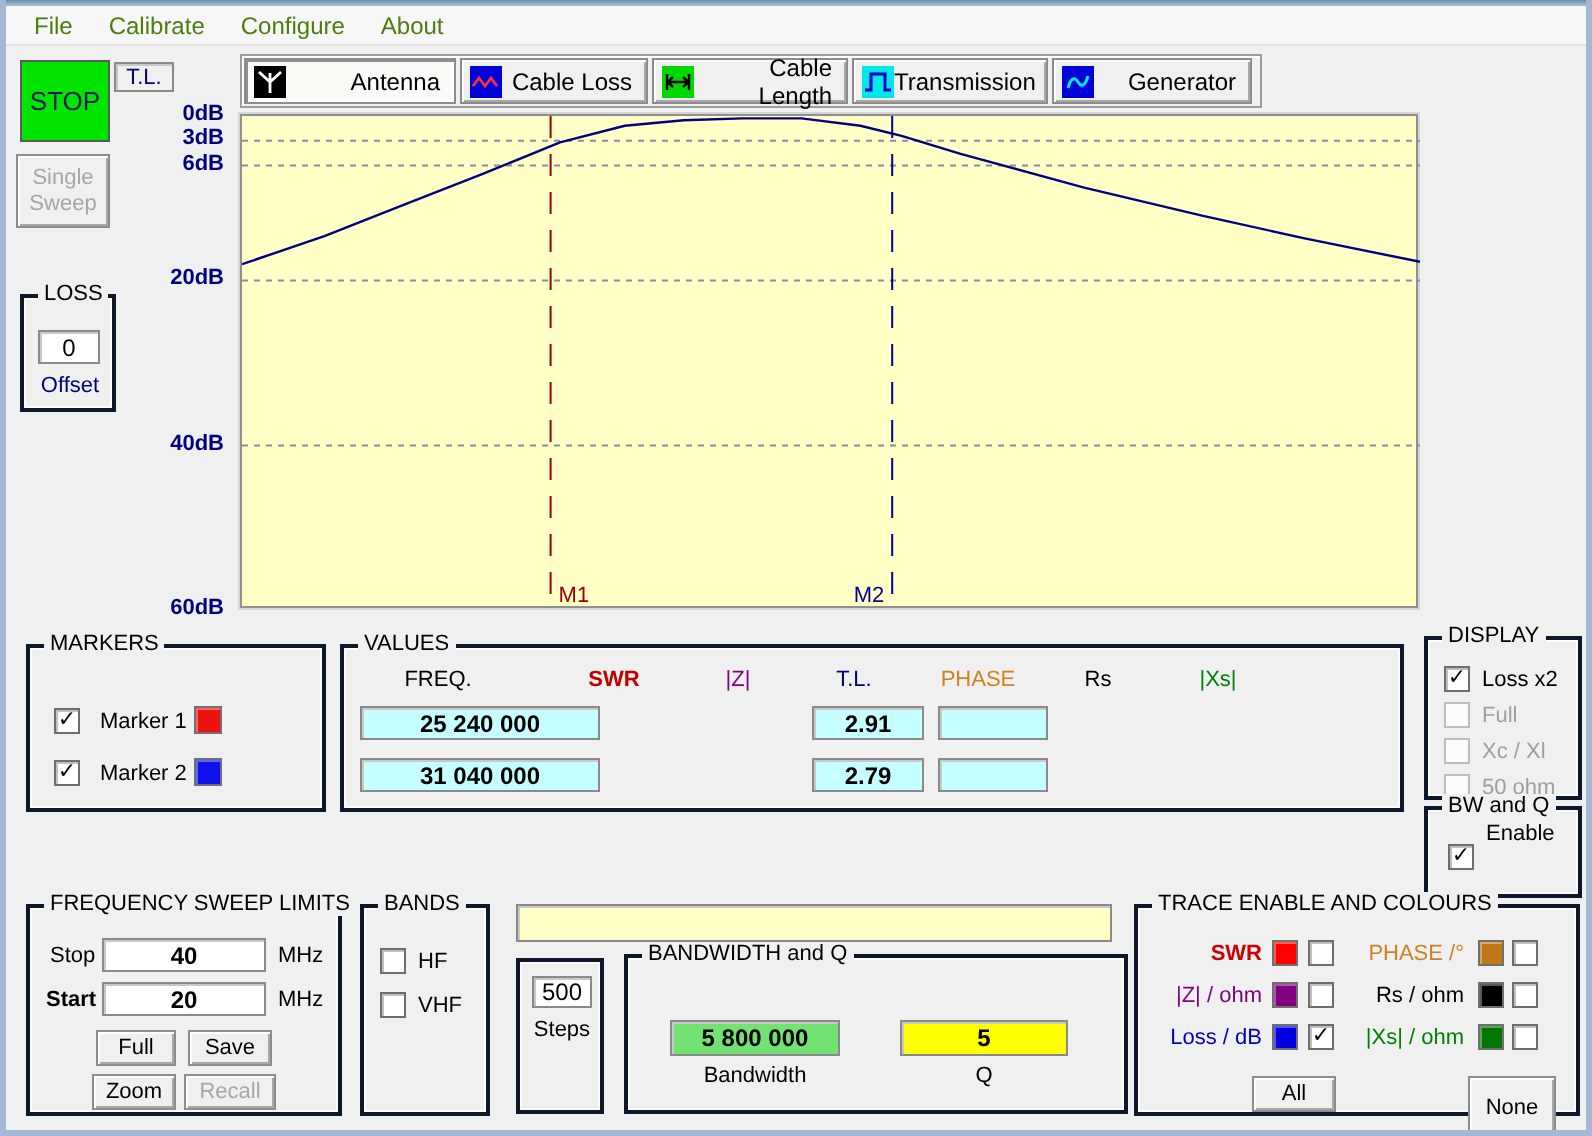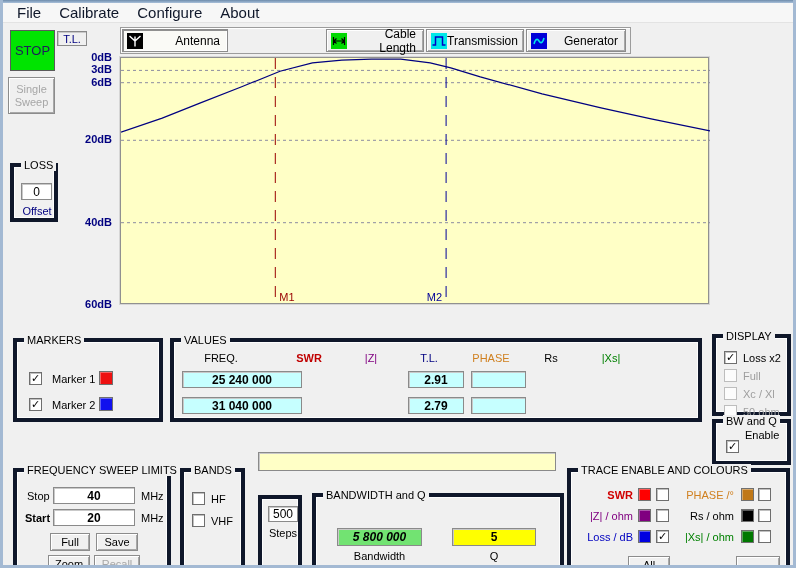--- a/index.html
+++ b/index.html
@@ -6,27 +6,27 @@
   *{box-sizing:border-box;}
   body{font-family:"Liberation Sans","DejaVu Sans",sans-serif;}
   .window{position:relative;width:796px;height:568px;background:#F0F0F0;overflow:hidden;}
   .edge{position:absolute;background:#A3B9D3;z-index:50;}
   .edge.t{left:0;top:0;width:796px;height:3px;background:linear-gradient(#6E8CAC,#A9C0DA);}
   .edge.l{left:0;top:0;width:3px;height:568px;}
   .edge.r{right:0;top:0;width:3px;height:568px;}
   .edge.b{left:0;bottom:0;width:796px;height:3px;}
 
   .menubar{position:absolute;left:3px;top:3px;right:3px;height:20px;background:#F7F7F7;border-bottom:1px solid #E3E3E3;display:flex;align-items:center;padding-left:5px;}
-  .menu-item{font-size:15px;color:#0f172a;padding:2px 9px;cursor:default;}
+  .menu-item{font-size:12px;color:#4d7c0f;padding:2px 9px;cursor:default;}
 
   .abs{position:absolute;}
   .btn{background:#F0F0F0;border:1px solid #8C8C8C;box-shadow:inset 1px 1px 0 #FFFFFF, inset -1px -1px 0 #A8A8A8;font-size:11px;color:#000;display:flex;align-items:center;justify-content:center;cursor:default;}
   .btn.disabled{color:#A6A6A6;}
 
-  .gb{position:absolute;border:4px solid #0f172a;box-shadow:inset 0 0 0 1px #FDFDFD;margin-top:16px;}
+  .gb{position:absolute;border:2px solid #0f172a;box-shadow:inset 0 0 0 1px #FDFDFD;}
   .gb>.lbl{position:absolute;top:-8px;left:7px;background:#F0F0F0;padding:0 3px;font-size:11px;color:#000;white-space:nowrap;}
 
   .field{background:#fff;border:1px solid #8A8A8A;box-shadow:inset 1px 1px 0 #C9C9C9;font-size:12px;display:flex;align-items:center;justify-content:center;}
   .field.cyan{background:#C6FFFF;font-weight:bold;}
   .field.bold{font-weight:bold;}
   input.field{text-align:center;padding:0;outline:none;font-family:inherit;}
 
   .checkbox{position:absolute;width:13px;height:13px;background:#FFFFFF;border:1px solid #6E6E6E;box-shadow:inset 1px 1px 0 #C0C0C0;font-size:11px;line-height:11px;text-align:center;color:#000;}
   .checkbox.checked::after{content:"✓";position:absolute;left:0;top:0;width:11px;height:11px;font-weight:bold;}
   .checkbox.disabled{border-color:#BDBDBD;box-shadow:none;background:#FCFCFC;}
@@ -88,20 +88,27 @@
     <div class="slabel navy" style="left:0;top:38px;width:46px;text-align:center;">Offset</div>
   </div>
 
   <div class="toolbar-panel">
     <div class="tbtn active" style="left:1px;width:106px;">
       <svg class="ticon" viewBox="0 0 16 16">
           <rect width="16" height="16" fill="#000"></rect>
           <path d="M2.5 3 L8 8 L13.5 3 M8 3.5 L8 13.5" stroke="#fff" stroke-width="1.4" fill="none"></path>
         </svg>
       <span class="tlabel">Antenna</span>
+    </div>
+    <div class="tbtn" style="left:109px;width:94px;">
+      <svg class="ticon" viewBox="0 0 16 16">
+          <rect width="16" height="16" fill="#0000D8"></rect>
+          <polyline points="1.5,10 4.5,6 7.5,10 10.5,6 13.5,10" stroke="#FF3030" stroke-width="1.4" fill="none"></polyline>
+        </svg>
+      <span class="tlabel">Cable Loss</span>
     </div>
     <div class="tbtn" style="left:205px;width:98px;">
       <svg class="ticon" viewBox="0 0 16 16">
           <rect width="16" height="16" fill="#00D800"></rect>
           <path d="M2.5 4 L2.5 12 M13.5 4 L13.5 12 M2.5 8 L13.5 8 M5.5 5.5 L2.8 8 L5.5 10.5 M10.5 5.5 L13.2 8 L10.5 10.5" stroke="#000" stroke-width="1.2" fill="none"></path>
         </svg>
       <span class="tlabel">Cable Length</span>
     </div>
     <div class="tbtn" style="left:405px;width:100px;">
       <svg class="ticon" viewBox="0 0 16 16">
@@ -204,21 +211,21 @@
 
   <div class="abs" style="left: 258px; top: 452px; width: 298px; height: 19px; border: 1px solid rgb(138, 138, 138); box-shadow: rgb(201, 201, 201) 1px 1px 0px inset; background-color: rgb(255, 255, 198);"></div>
 
   <div class="gb" style="left:258px;top:479px;width:44px;height:78px;">
     <input class="field abs" style="left: 6px; top: 7px; width: 30px; height: 16px;" value="500">
     <div class="slabel" style="left:0;top:28px;width:42px;text-align:center;">Steps</div>
   </div>
 
   <div class="gb" style="left:312px;top:477px;width:252px;height:80px;">
     <span class="lbl">BANDWIDTH and Q</span>
-    <div class="field bold abs" style="left: 21px; top: 31px; width: 85px; height: 18px; background-color: rgb(114, 227, 114); font-style: italic;">5 800 000</div>
+    <div class="field bold abs" style="left: 21px; top: 31px; width: 85px; height: 18px; background-color: rgb(114, 227, 114);">5 800 000</div>
     <div class="slabel" style="left:21px;top:53px;width:85px;text-align:center;">Bandwidth</div>
     <div class="field bold abs" style="left: 136px; top: 31px; width: 84px; height: 18px; background-color: rgb(255, 255, 0);">5</div>
     <div class="slabel" style="left:136px;top:53px;width:84px;text-align:center;">Q</div>
   </div>
 
   <div class="gb" style="left:567px;top:452px;width:223px;height:106px;">
     <span class="lbl">TRACE ENABLE AND COLOURS</span>
 
     <span class="slabel" style="left: 2px; top: 17px; width: 60px; text-align: right; font-weight: bold; color: rgb(208, 0, 0);">SWR</span>
     <span class="swatch" style="left: 67px; top: 16px; background-color: rgb(255, 0, 0);"></span>

